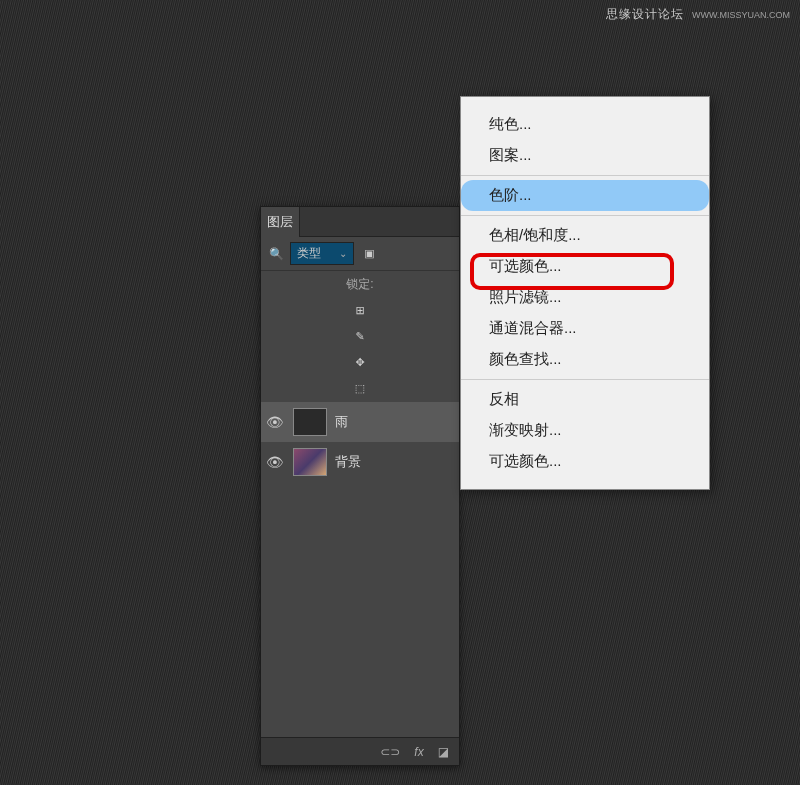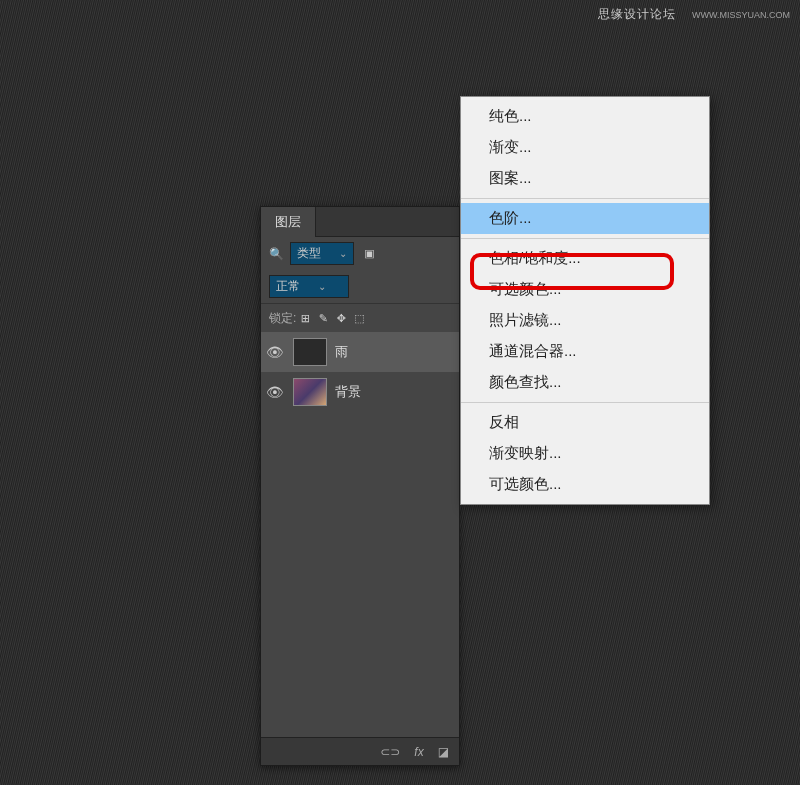--- a/index.html
+++ b/index.html
@@ -27,41 +27,41 @@
       filter: contrast(1.1) brightness(0.95);
     }
     .watermark {
       position: absolute;
       top: 6px; right: 10px;
       color: #ccc;
       font-size: 12px;
       letter-spacing: 1px;
       z-index: 100;
     }
-    .watermark .sub { font-size: 9px; opacity: 0.7; letter-spacing: 0; margin-left: 16px; }
+    .watermark .sub { font-size: 9px; opacity: 0.7; letter-spacing: 0; margin-left: 8px; }
     .layers-panel {
       position: absolute;
       left: 260px;
       top: 206px;
       width: 200px;
       height: 560px;
       background: #454545;
       border: 1px solid #1c1c1c;
       box-shadow: 0 2px 8px rgba(0,0,0,0.5);
     }
     .panel-tab {
       background: #363636;
       height: 30px;
       border-bottom: 1px solid #222;
       display: flex;
       align-items: center;
     }
     .panel-tab span {
       display: inline-block;
-      padding: 6px 14px;
+      padding: 6px 6px;
       background: #454545;
       color: #ddd;
       font-size: 13px;
       border-right: 1px solid #222;
     }
     .panel-row {
       display: flex;
       align-items: center;
       padding: 5px 8px;
       color: #ccc;
@@ -87,21 +87,23 @@
       justify-content: center;
       color: #ccc;
       font-size: 11px;
     }
     .lock-row {
       display: flex;
       align-items: center;
       padding: 5px 8px;
       color: #aaa;
       font-size: 12px;
+      gap: 8px;
       border-top: 1px solid #333;
+      flex-direction: column;
     }
     .layers-list {
       background: #454545;
     }
     .layer-item {
       display: flex;
       align-items: center;
       padding: 6px 4px;
       gap: 8px;
       color: #ddd;
@@ -139,33 +141,34 @@
     .context-menu {
       position: absolute;
       left: 460px;
       top: 96px;
       width: 250px;
       background: #f0f0f0;
       border: 1px solid #888;
       box-shadow: 3px 3px 10px rgba(0,0,0,0.4);
       font-size: 15px;
       color: #222;
-      padding: 4px 0;
+      padding: 12px 0;
     }
     .menu-item {
       padding: 6px 28px;
       white-space: nowrap;
       cursor: default;
     }
     .menu-sep {
       border-top: 1px solid #ccc;
       margin: 4px 0;
     }
     .menu-item.highlighted {
       background: #91c9f7;
+      border-radius: 12px;
     }
     .red-highlight {
       position: absolute;
       left: 470px;
       top: 253px;
       width: 204px;
       height: 37px;
       border: 4px solid #e00000;
       border-radius: 10px;
       pointer-events: none;
@@ -184,25 +187,20 @@
 <div class="layers-panel">
   <div class="panel-tab">
     <span>图层</span>
   </div>
   <div class="panel-row">
     <span class="search-icon">🔍</span>
     <div class="dropdown">
       <span>类型</span>
     </div>
     <span class="icon-btn">▣</span>
-  </div>
-  <div class="panel-row">
-    <div class="dropdown" style="width:80px">
-      <span>正常</span>
-    </div>
   </div>
   <div class="lock-row">
     <span>锁定:</span>
     <span class="icon-btn">⊞</span>
     <span class="icon-btn">✎</span>
     <span class="icon-btn">✥</span>
     <span class="icon-btn">⬚</span>
   </div>
   <div class="layers-list">
     <div class="layer-item selected">
@@ -218,21 +216,20 @@
   </div>
   <div class="panel-footer">
     <span>⊂⊃</span>
     <span style="font-style:italic">fx</span>
     <span>◪</span>
   </div>
 </div>
 
 <div class="context-menu" id="ctx-menu">
     <div class="menu-item">纯色...</div>
-    <div class="menu-item">渐变...</div>
     <div class="menu-item">图案...</div>
     <div class="menu-sep"></div>
     <div class="menu-item highlighted">色阶...</div>
     <div class="menu-sep"></div>
     <div class="menu-item">色相/饱和度...</div>
     <div class="menu-item">可选颜色...</div>
     <div class="menu-item">照片滤镜...</div>
     <div class="menu-item">通道混合器...</div>
     <div class="menu-item">颜色查找...</div>
     <div class="menu-sep"></div>

